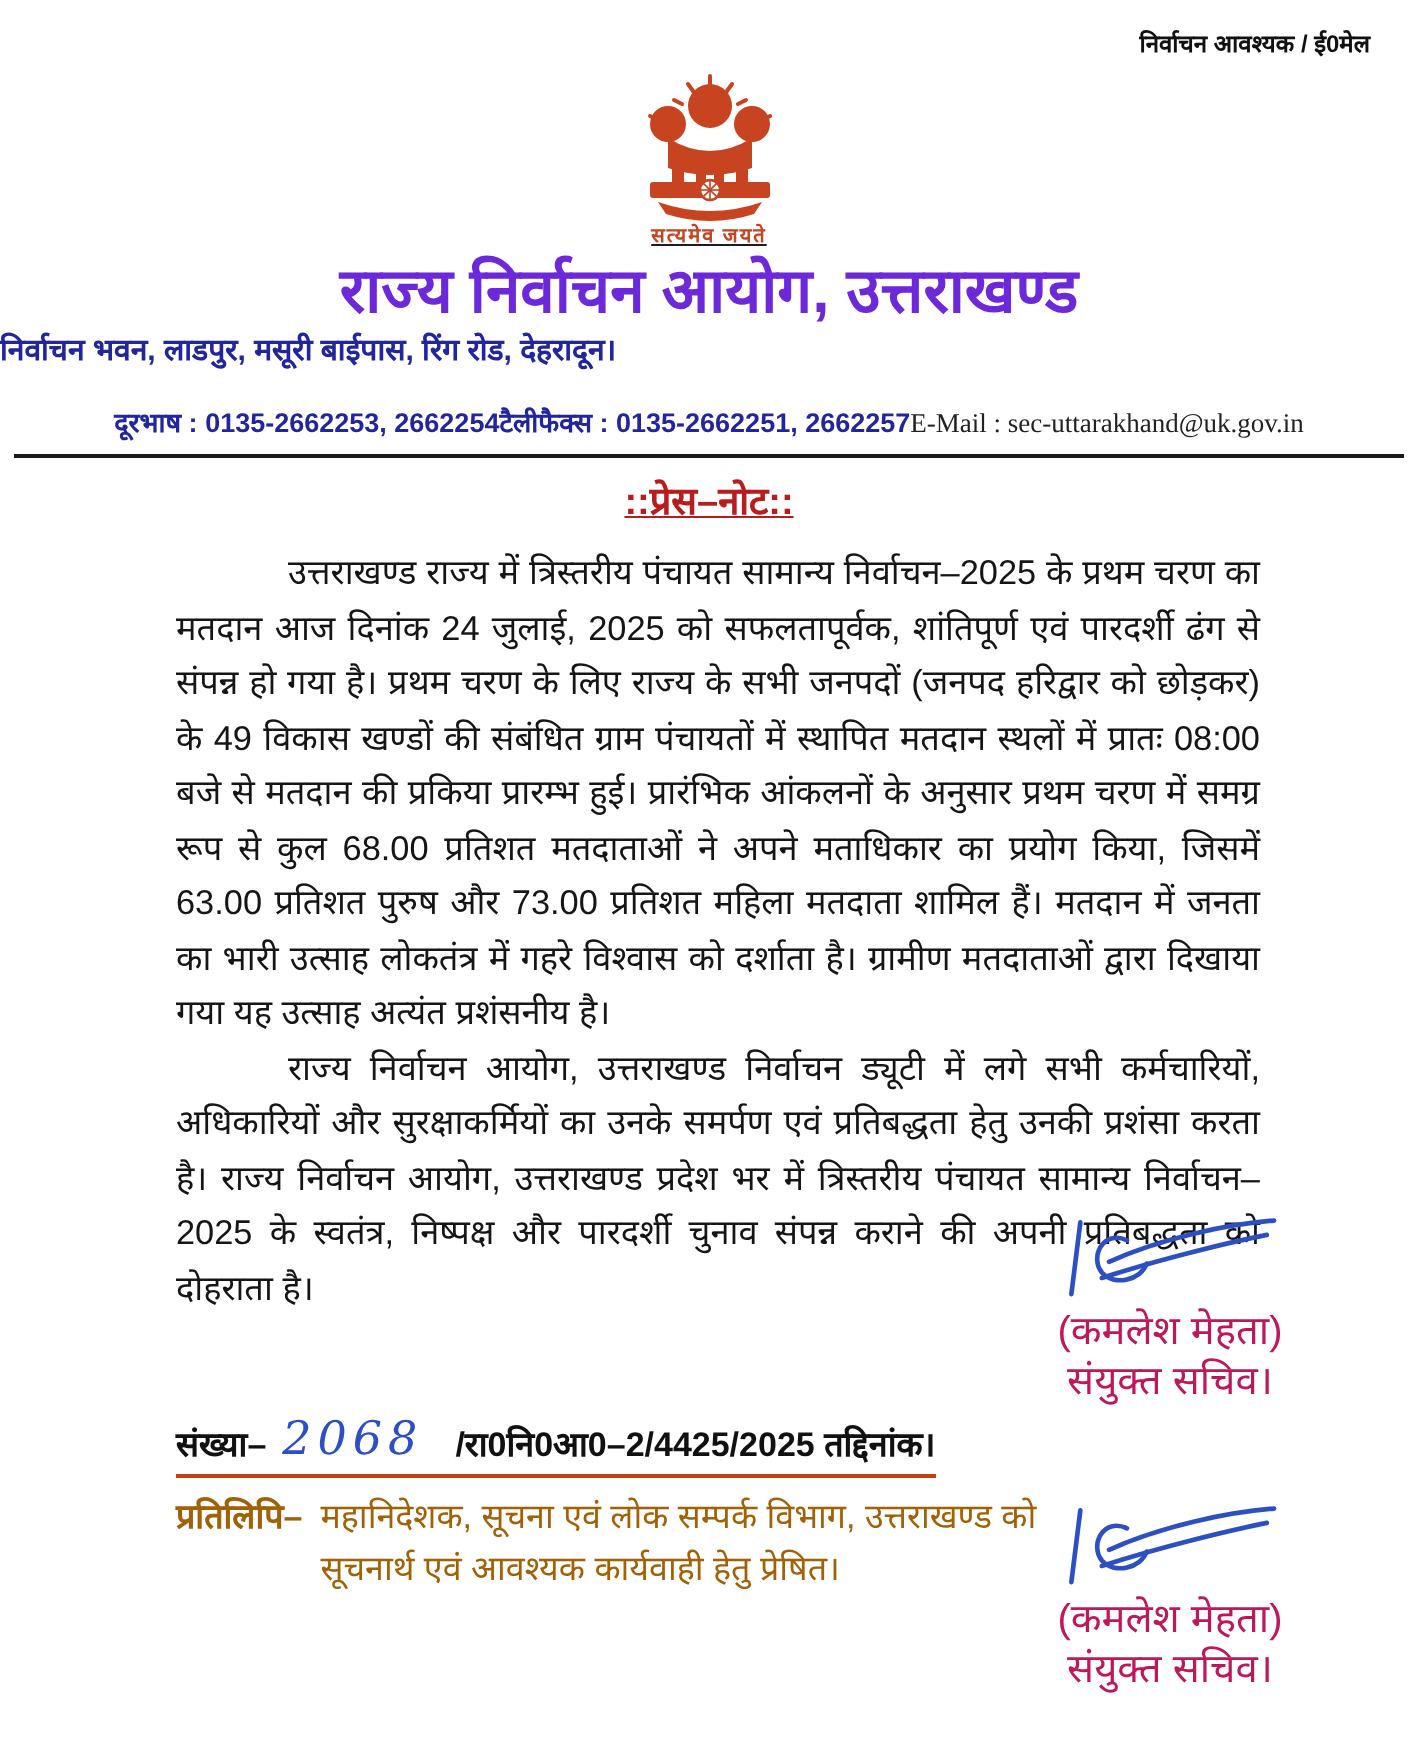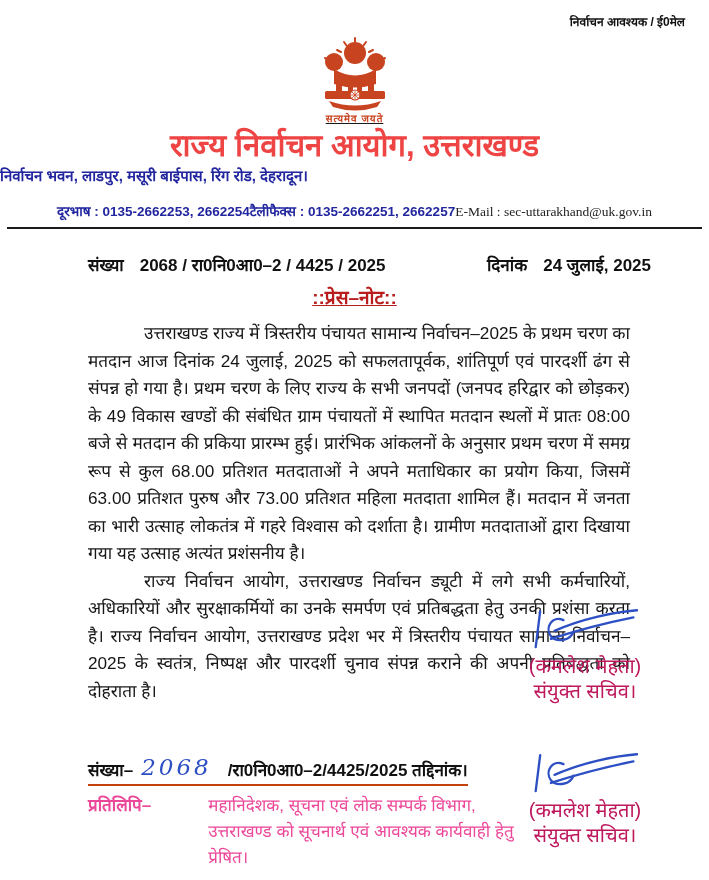--- a/index.html
+++ b/index.html
@@ -4,38 +4,38 @@
 <style>
   html,body{margin:0;padding:0;background:#e8e8e8;}
   .page{
     position:relative;width:709px;height:880px;background:#ffffff;
     font-family:"Liberation Sans","DejaVu Sans",sans-serif;color:#1c1c1c;
     overflow:hidden;margin:0 auto;box-shadow:0 0 4px rgba(0,0,0,.3);
   }
   .top-note{position:absolute;top:13px;right:24px;font-size:12px;font-weight:bold;color:#111;}
   .emblem-wrap{margin-top:36px;text-align:center;line-height:0;text-decoration:underline;}
   .motto{font-size:10px;font-weight:bold;color:#c8431f;line-height:13px;letter-spacing:1px;}
-  .org-title{text-align:center;font-size:31px;font-weight:bold;color:#ef4444;margin-top:3px;line-height:36px;}
+  .org-title{text-align:center;font-size:31px;font-weight:bold;color:#6d28d9;margin-top:3px;line-height:36px;}
   .org-address{text-align:left;font-size:15px;font-weight:bold;color:#22269e;margin-top:2px;line-height:20px;}
   .contact-row{display:flex;justify-content:center;align-items:baseline;padding:0 14px;margin-top:16px;font-size:13.5px;font-weight:bold;color:#22269e;white-space:nowrap;}
   .contact-email{font-family:"Liberation Serif","DejaVu Serif",serif;font-weight:normal;color:#222;font-size:13.5px;}
   .rule{border:none;border-top:2.5px solid #1a1a1a;margin:7px 7px 0 7px;}
   .ref-row{display:flex;justify-content:space-between;margin:24px 58px 0 88px;font-size:17px;font-weight:bold;color:#111;}
   .ref-row .lbl{margin-right:16px;}
   .press-heading{text-align:center;font-size:19px;font-weight:bold;text-decoration:underline;margin-top:8px;color:#b91c1c;}
   .para{margin:10px 79px 0 88px;font-size:17.2px;line-height:27.5px;text-align:justify;text-indent:56px;color:#151515;}
   .para + .para{margin-top:0;}
   .sig-block{position:absolute;width:170px;text-align:center;font-size:20px;line-height:25px;color:#be185d;}
   .sig1{top:604px;left:500px;}
   .sig2{top:748px;left:500px;}
   .sig-ink{display:block;margin:0 auto -2px auto;}
   .footer-ref{margin:50px 0 0 88px;}
   .footer-ref .inner{display:inline-block;border-bottom:2px solid #c2410c;padding-bottom:3px;font-size:17px;font-weight:bold;color:#111;}
   .handwritten{font-family:"DejaVu Serif","Liberation Serif",serif;font-style:italic;font-weight:normal;font-size:23px;color:#2d4fc4;letter-spacing:3px;margin:0 16px 0 8px;position:relative;top:-1px;}
-  .copy-row{display:flex;margin:7px 180px 0 88px;font-size:17px;line-height:26px;color:#ec4899;gap:48px;}
+  .copy-row{display:flex;margin:7px 180px 0 88px;font-size:17px;line-height:26px;color:#a16207;}
   .copy-label{font-weight:bold;white-space:nowrap;margin-right:9px;}
 </style>
 </head>
 <body>
 
 <div class="page">
 
   <div class="top-note">निर्वाचन आवश्यक / ई0मेल</div>
 
   <div class="emblem-wrap">
@@ -76,24 +76,20 @@
   <div class="org-address">निर्वाचन भवन, लाडपुर, मसूरी बाईपास, रिंग रोड, देहरादून।</div>
 
   <div class="contact-row">
     <span><span>दूरभाष :</span> <span>0135-2662253, 2662254</span></span>
     <span><span>टैलीफैक्स :</span> <span>0135-2662251, 2662257</span></span>
     <span class="contact-email"><span>E-Mail :</span> <span>sec-uttarakhand@uk.gov.in</span></span>
   </div>
 
   <hr class="rule">
 
-  <div class="ref-row">
-    <div><span class="lbl">संख्या</span><span>2068 / रा0नि0आ0–2 / 4425 / 2025</span></div>
-    <div><span class="lbl">दिनांक</span><span>24 जुलाई, 2025</span></div>
-  </div>
 
   <div class="press-heading">::प्रेस–नोट::</div>
 
   <p class="para">उत्तराखण्ड राज्य में त्रिस्तरीय पंचायत सामान्य निर्वाचन–2025 के प्रथम चरण का मतदान आज दिनांक 24 जुलाई, 2025 को सफलतापूर्वक, शांतिपूर्ण एवं पारदर्शी ढंग से संपन्न हो गया है। प्रथम चरण के लिए राज्य के सभी जनपदों (जनपद हरिद्वार को छोड़कर) के 49 विकास खण्डों की संबंधित ग्राम पंचायतों में स्थापित मतदान स्थलों में प्रातः 08:00 बजे से मतदान की प्रकिया प्रारम्भ हुई। प्रारंभिक आंकलनों के अनुसार प्रथम चरण में समग्र रूप से कुल 68.00 प्रतिशत मतदाताओं ने अपने मताधिकार का प्रयोग किया, जिसमें 63.00 प्रतिशत पुरुष और 73.00 प्रतिशत महिला मतदाता शामिल हैं। मतदान में जनता का भारी उत्साह लोकतंत्र में गहरे विश्वास को दर्शाता है। ग्रामीण मतदाताओं द्वारा दिखाया गया यह उत्साह अत्यंत प्रशंसनीय है।</p>
   <p class="para">राज्य निर्वाचन आयोग, उत्तराखण्ड निर्वाचन ड्यूटी में लगे सभी कर्मचारियों, अधिकारियों और सुरक्षाकर्मियों का उनके समर्पण एवं प्रतिबद्धता हेतु उनकी प्रशंसा करता है। राज्य निर्वाचन आयोग, उत्तराखण्ड प्रदेश भर में त्रिस्तरीय पंचायत सामान्य निर्वाचन–2025 के स्वतंत्र, निष्पक्ष और पारदर्शी चुनाव संपन्न कराने की अपनी प्रतिबद्धता को दोहराता है।</p>
 
   <div class="sig-block sig1">
     <svg class="sig-ink" width="130" height="52" viewBox="0 0 140 58">
       <g fill="none" stroke="#2d4fc4" stroke-width="2.6" stroke-linecap="round">
         <path d="M20 8 L15 48"></path>

